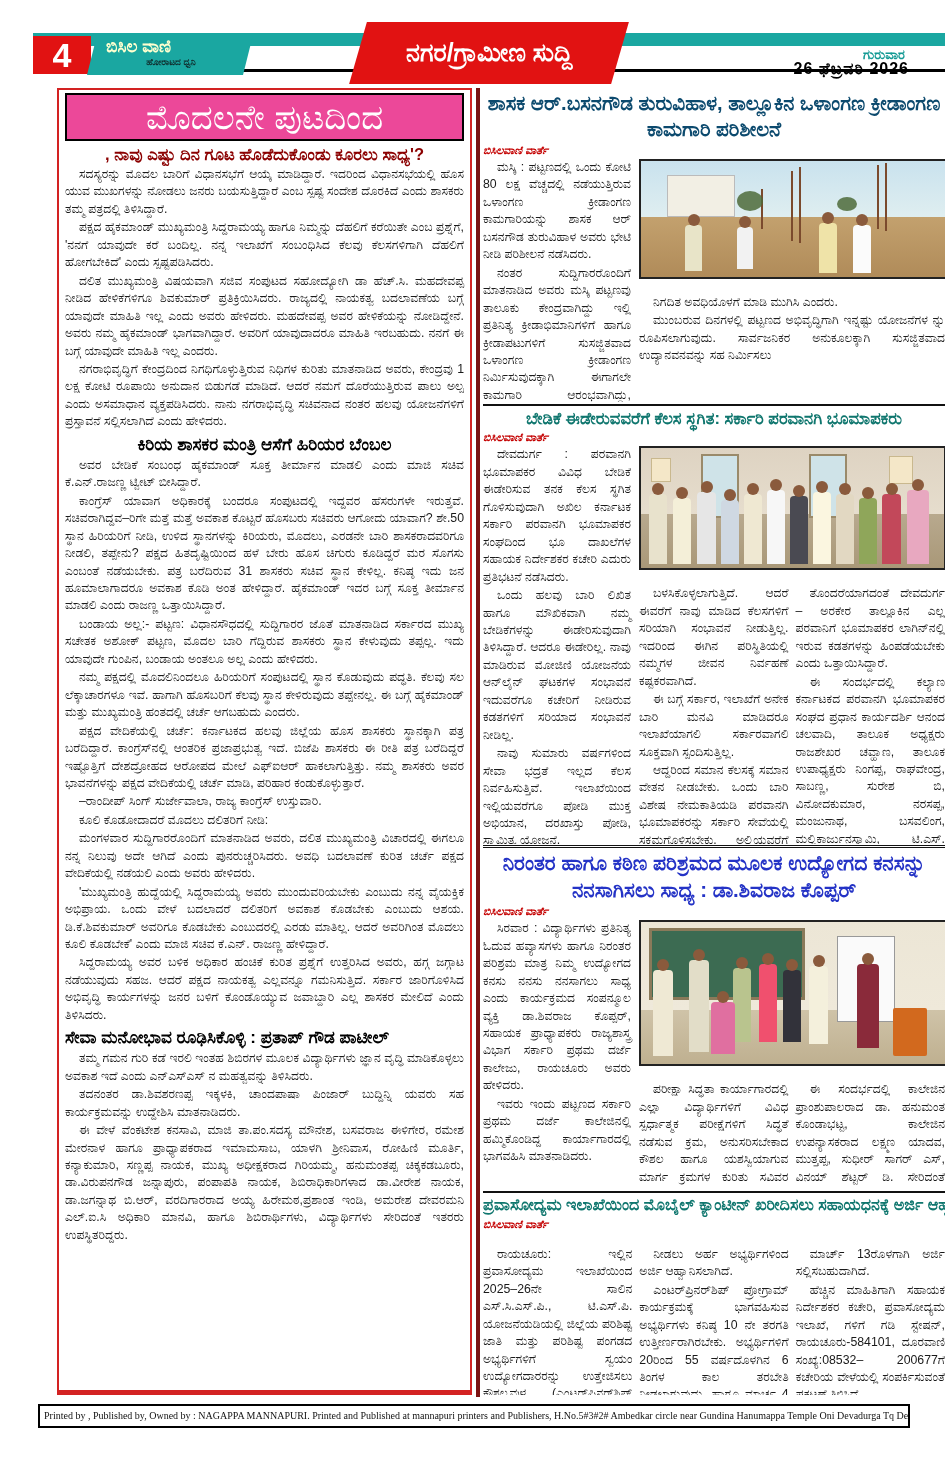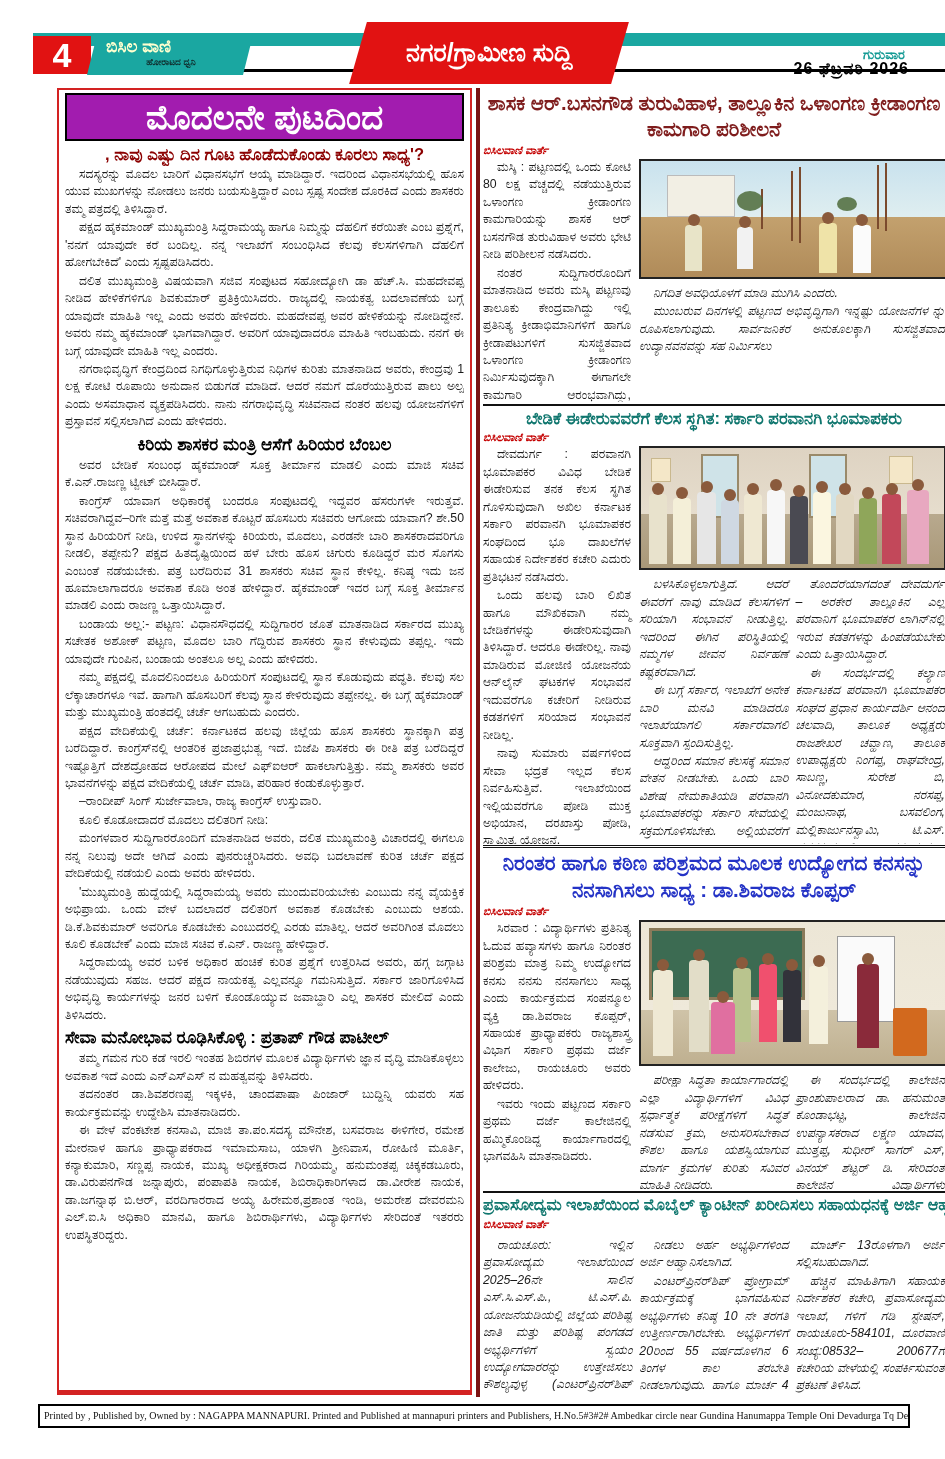--- a/index.html
+++ b/index.html
@@ -19,42 +19,42 @@
   #tagline{color:#103030;font-size:9px;font-weight:bold;transform:skewX(14deg);text-align:center;}
   #section-banner{left:358px;top:22px;width:262px;height:62px;background:#e11212;
                   transform:skewX(-16deg);display:flex;align-items:center;justify-content:center;}
   #section-banner span{transform:skewX(16deg);color:#fff;font-weight:bold;font-size:25px;white-space:nowrap;}
   #weekday{right:40px;top:47px;color:#139a94;font-weight:bold;font-size:13px;text-align:right;}
   #edition-date{right:36px;top:60px;color:#000;font-weight:bold;font-size:16px;text-align:right;letter-spacing:1px;}
 
   
   #lead{left:57px;top:88px;width:415px;height:1307px;border:2px solid #d32222;
         border-bottom:5px solid #d32222;box-sizing:border-box;padding:3px 6px;overflow:hidden;}
-  #lead-title-box{border:2px solid #000;background:#a21caf;color:#fff;text-align:center;
-                  font-size:34px;font-weight:bold;line-height:44px;height:44px;overflow:hidden;}
+  #lead-title-box{border:2px solid #000;background:#ec4899;color:#fff;text-align:center;
+                  font-size:34px;font-weight:normal;line-height:44px;height:44px;overflow:hidden;}
   #lead-subhead{color:#8b0000;font-weight:bold;font-size:16.5px;text-align:center;margin:4px 0 2px 0;}
   .bodytext{font-size:12.3px;line-height:1.42;text-align:justify;}
   .bodytext p{margin:0 0 1px 0;text-indent:14px;}
   .xhead{font-weight:bold;font-size:17px;text-align:center;margin:4px 0 2px 0;color:#000;}
   .xhead2{font-weight:bold;font-size:17px;text-align:left;margin:4px 0 2px 0;color:#000;}
 
   
   #vdivider{left:476px;top:88px;width:4px;height:1309px;background:#7c1212;}
 
   
   .article{left:483px;width:462px;box-sizing:border-box;overflow:hidden;}
   .headline{text-align:center;font-weight:bold;line-height:1.3;}
-  .hl-red{color:#7f1d1d;font-size:20px;}
+  .hl-red{color:#0c4a6e;font-size:20px;}
   .hl-black{color:#0f766e;font-size:16.5px;white-space:nowrap;}
   .hl-blue{color:#2433c6;font-size:20.5px;}
   .byline{color:#c40000;font-weight:bold;font-style:italic;font-size:11px;margin:2px 0;}
   .artflex{display:flex;gap:8px;}
   .artcol{width:148px;flex:none;}
   .rightpart{flex:1;min-width:0;}
-  .colblock{display:flex;gap:7px;margin-top:6px;font-style:italic;}
+  .colblock{display:flex;gap:7px;margin-top:15px;}
   .colblock>div{flex:1;min-width:0;}
   .rule{left:483px;width:462px;height:0;border-top:2px solid #111;}
   .rule-thick{border-top:3px double #111;}
 
   
   .photo{position:relative;border:2px solid #222;overflow:hidden;}
   .pr{position:absolute;border-radius:4px 4px 0 0;}
   .pr::before{content:"";position:absolute;top:-11px;left:50%;transform:translateX(-50%);
               width:12px;height:12px;border-radius:50%;background:#8a5a3c;}
   .rebar{position:absolute;width:2px;background:#7b4a2d;}

